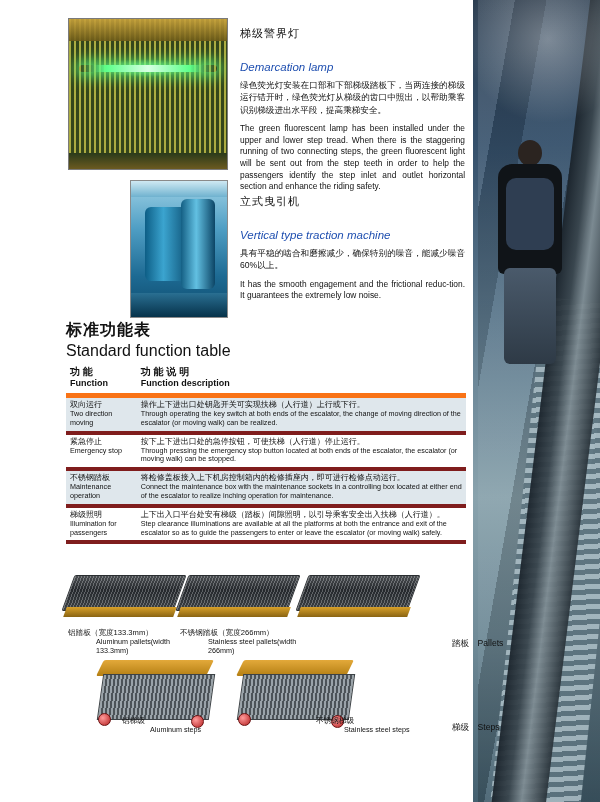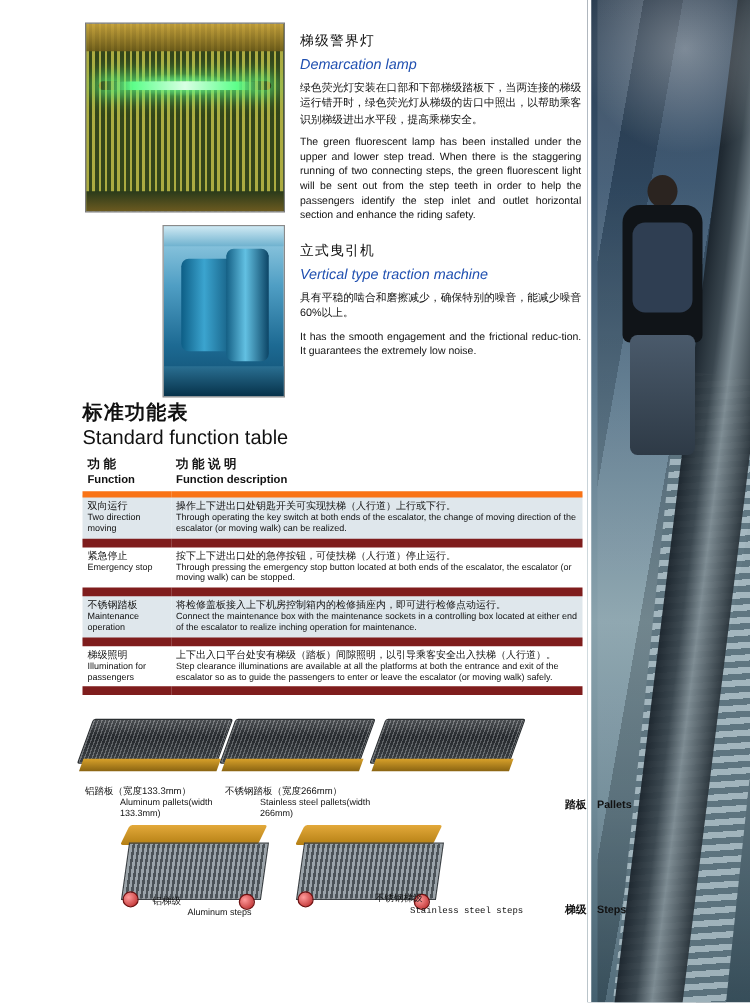--- a/index.html
+++ b/index.html
@@ -70,21 +70,21 @@
   .img-demarc .greenline2{
     position:absolute;left:28px;top:40px;width:96px;height:18px;
     background:radial-gradient(ellipse at center, rgba(140,255,170,.75), rgba(0,0,0,0) 70%);
   }
   .img-demarc .botbar{position:absolute;left:0;bottom:0;width:158px;height:16px;background:linear-gradient(180deg,#2a3a1a,#6b5a20);}
 
   .sec1{position:absolute;left:240px;top:24px;width:225px;}
   .sec2{position:absolute;left:240px;top:192px;width:225px;}
 
   .h-cn{font-size:11px;font-weight:normal;color:#111;line-height:18px;letter-spacing:1px;}
-  .h-en{font-size:11.5px;color:#1f4fb0;font-style:italic;margin-top:4px;}
+  .h-en{font-size:11.5px;color:#1f4fb0;font-style:italic;margin-top:19px;}
   .p-cn{font-size:8.6px;color:#111;line-height:12.4px;margin-top:6px;text-align:justify;}
   .p-en{font-size:8.4px;color:#111;line-height:11.6px;margin-top:7px;text-align:justify;}
 
   
   .img-traction{
     position:absolute;left:130px;top:180px;width:96px;height:136px;
     border:1px solid #8a8a8a;
     background:linear-gradient(180deg,#9fd2e6 0%,#4f9ec4 35%,#1d6a93 70%,#0e4a6b 100%);
     overflow:hidden;
   }
@@ -95,21 +95,21 @@
 
   
   .tbl-title{position:absolute;left:66px;top:320px;}
   .tbl-title .cn{font-size:16px;font-weight:bold;color:#111;letter-spacing:1px;}
   .tbl-title .en{font-size:16px;color:#111;margin-top:1px;}
 
   table.fn{
     position:absolute;left:66px;top:364px;width:400px;border-collapse:collapse;
   }
   table.fn td{
-    border-bottom:7px solid #7f1d1d;
+    border-bottom:4px solid #7f1d1d;
     vertical-align:top;
     padding:2px 4px 3px 4px;
     font-size:7.3px;
     line-height:9.2px;
     color:#111;
   }
   table.fn tr.head td{
     border-bottom:5px solid #f97316;
     font-weight:bold;
     padding-bottom:4px;
@@ -138,21 +138,21 @@
     background:repeating-linear-gradient(90deg, rgba(255,255,255,.22) 0 1px, rgba(0,0,0,.18) 1px 3px);
   }
   .pallet .edge{
     position:absolute;left:-3px;bottom:-6px;width:100%;height:10px;
     background:linear-gradient(180deg,#d8a12a,#8a6412);
     transform:skewX(-20deg);
   }
   .cap{position:absolute;font-size:7.2px;line-height:9px;color:#111;}
   .cap .cn{font-size:7.6px;}
   .cap .en{font-size:7.2px;margin-left:28px;}
-  .rowlabel{position:absolute;font-size:8.6px;font-weight:bold;color:#111;padding-left:28px;}
+  .rowlabel{position:absolute;font-size:8.6px;font-weight:normal;color:#111;padding-left:28px;}
 
   
   .stepimg{position:absolute;}
   .stepimg .top{
     width:100%;height:16px;background:linear-gradient(180deg,#e3a93a,#b47f14);
     transform:skewX(-26deg);border-radius:2px;
   }
   .stepimg .face{
     width:100%;height:44px;margin-top:-2px;
     background:repeating-linear-gradient(90deg,#9aa3a9 0 2px,#4c5358 2px 4px);
@@ -321,21 +321,21 @@
     <div class="top"></div>
     <div class="face"></div>
     <div class="wheel" style="left:-2px;bottom:-4px;"></div>
     <div class="wheel" style="right:6px;bottom:-6px;"></div>
   </div>
 
   <div class="cap" style="left:122px;top:716px;width:110px;">
     <div class="cn">铝梯级</div>
     <div class="en">Aluminum steps</div>
   </div>
-  <div class="cap" style="left:300px;top:716px;width:120px;font-family:Liberation Mono, monospace;">
+  <div class="cap" style="left:316px;top:716px;width:120px;">
     <div class="cn">不锈钢梯级</div>
     <div class="en">Stainless steel steps</div>
   </div>
 
   <div class="rowlabel" style="left:424px;top:722px;">
     <span>梯级</span>
     <span style="margin-left:6px;">Steps</span>
   </div>
 
 </div>

